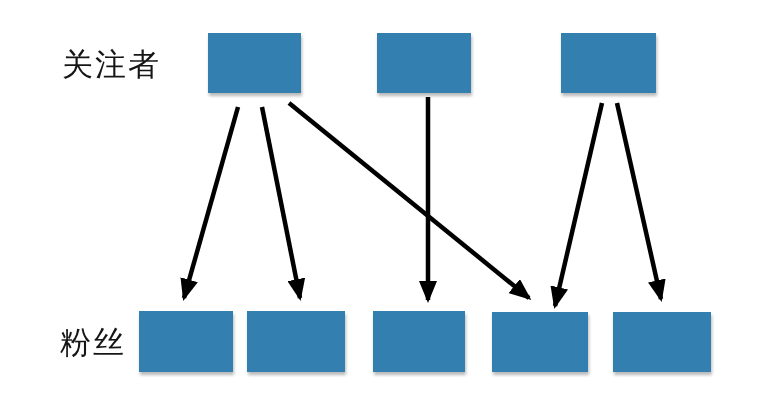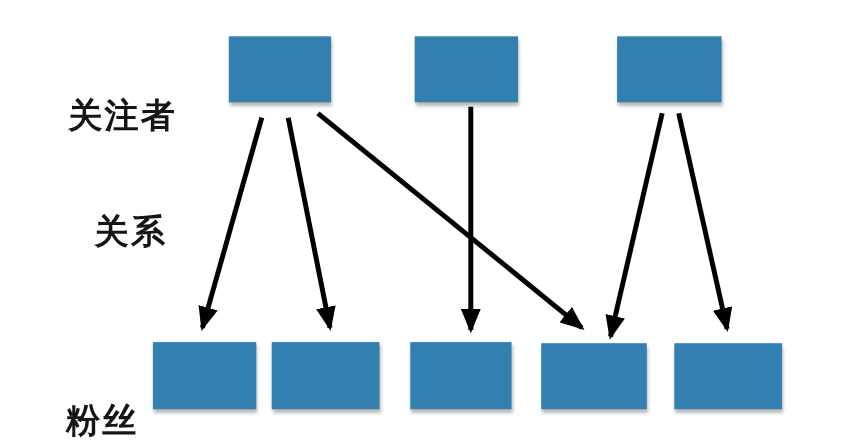--- a/index.html
+++ b/index.html
@@ -11,26 +11,25 @@
   .stage {
     position: relative;
     width: 770px;
     height: 406px;
     overflow: hidden;
     background: #ffffff;
   }
   .label {
     position: absolute;
     font-size: 31px;
-    font-weight: 700;
+    font-weight: 400;
     letter-spacing: 2px;
     color: #151515;
     white-space: nowrap;
     z-index: 3;
-    margin-top: 40px;
   }
   #lbl-followees { left: 62px;  top: 44px;  }
   #lbl-rel       { left: 86px;  top: 150px; }
   #lbl-fans      { left: 60px;  top: 322px; }
 
   #nodes-layer { position: absolute; left: 0; top: 0; width: 770px; height: 406px; z-index: 1; }
   .node {
     position: absolute;
     box-shadow: 1px 3px 3px rgba(0,0,0,0.28);
   }
@@ -38,21 +37,20 @@
     position: absolute;
     left: 0; top: 0;
     z-index: 2;
   }
 </style>
 </head>
 <body>
 
 <div class="stage" id="stage" style="background: rgb(255, 255, 255);">
   <div class="label" id="lbl-followees" style="color: rgb(21, 21, 21);">关注者</div>
-  <div class="label" id="lbl-rel" style="color: rgb(21, 21, 21);">关系</div>
   <div class="label" id="lbl-fans" style="color: rgb(21, 21, 21);">粉丝</div>
 
   <svg id="edges-svg" width="770" height="406" xmlns="http://www.w3.org/2000/svg">
     <defs>
       <marker id="arrowhead" markerUnits="userSpaceOnUse" markerWidth="22" markerHeight="18" refX="19" refY="9" orient="auto">
         <path id="arrowhead-path" d="M0,0 L22,9 L0,18 Z" fill="#000000"></path>
       </marker>
     </defs>
   <line x1="238" y1="107" x2="184" y2="298" stroke="#000000" stroke-width="4.5" marker-end="url(#arrowhead)"></line>
       <line x1="262" y1="107" x2="300" y2="298" stroke="#000000" stroke-width="4.5" marker-end="url(#arrowhead)"></line>

